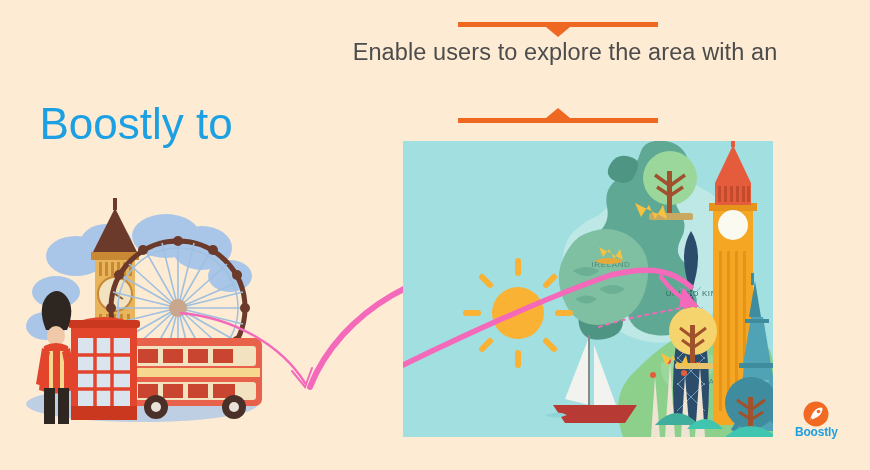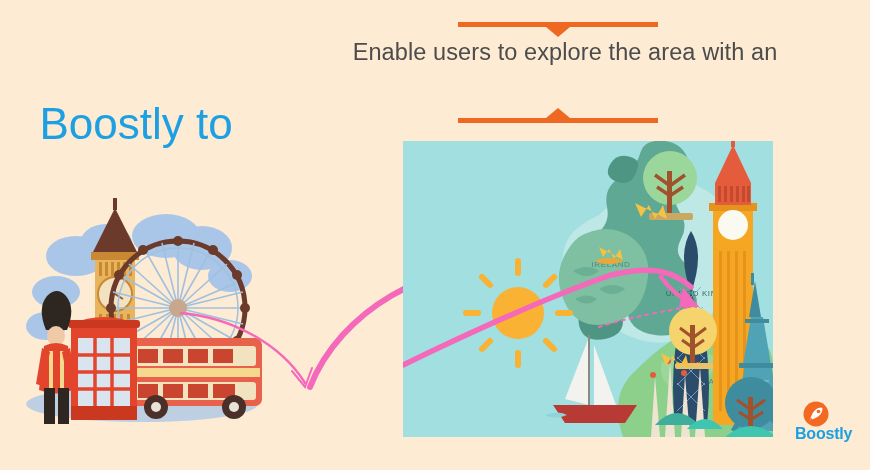--- a/index.html
+++ b/index.html
@@ -129,21 +129,21 @@
   }
   #brand-mark {
     position: absolute;
     left: 8px; top: 0;
     width: 26px; height: 26px;
   }
   #brand-name {
     position: absolute;
     left: 0; top: 24px;
     width: 68px;
-    font-size: 16px;
+    font-size: 12px;
     font-weight: bold;
     color: #1CA0E3;
     letter-spacing: -0.2px;
   }
 </style>
 </head>
 <body>
 
 <div id="slide">
 

